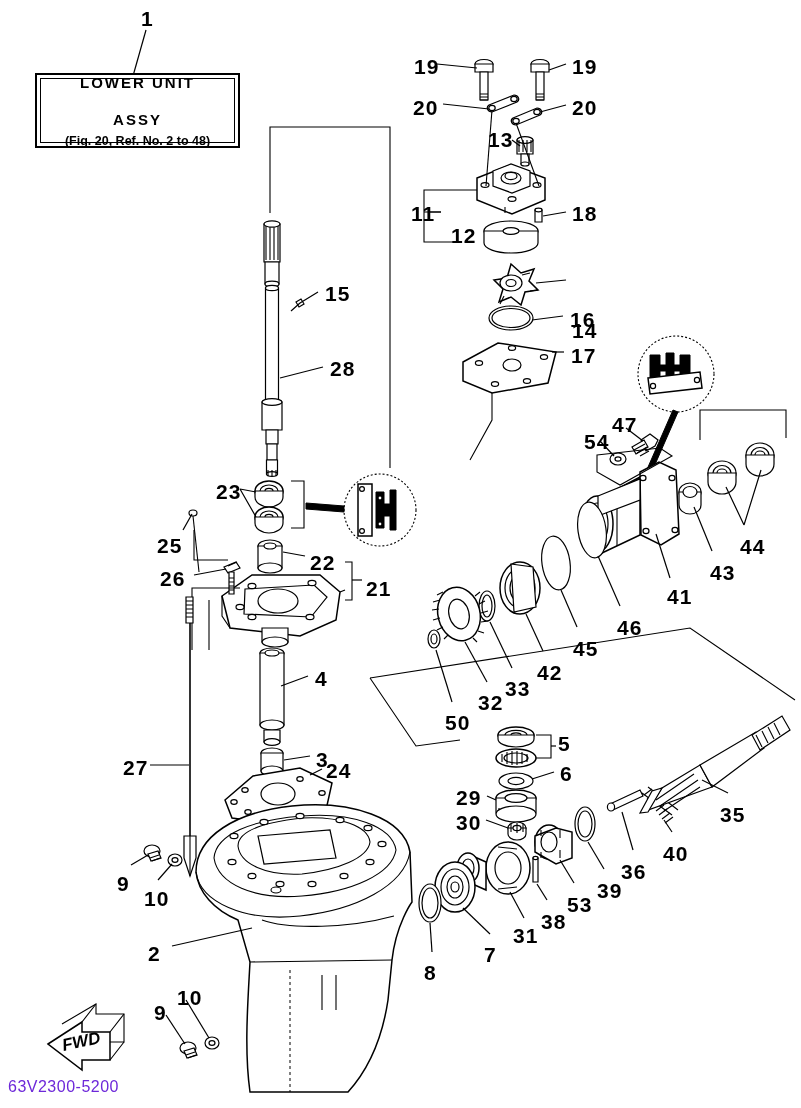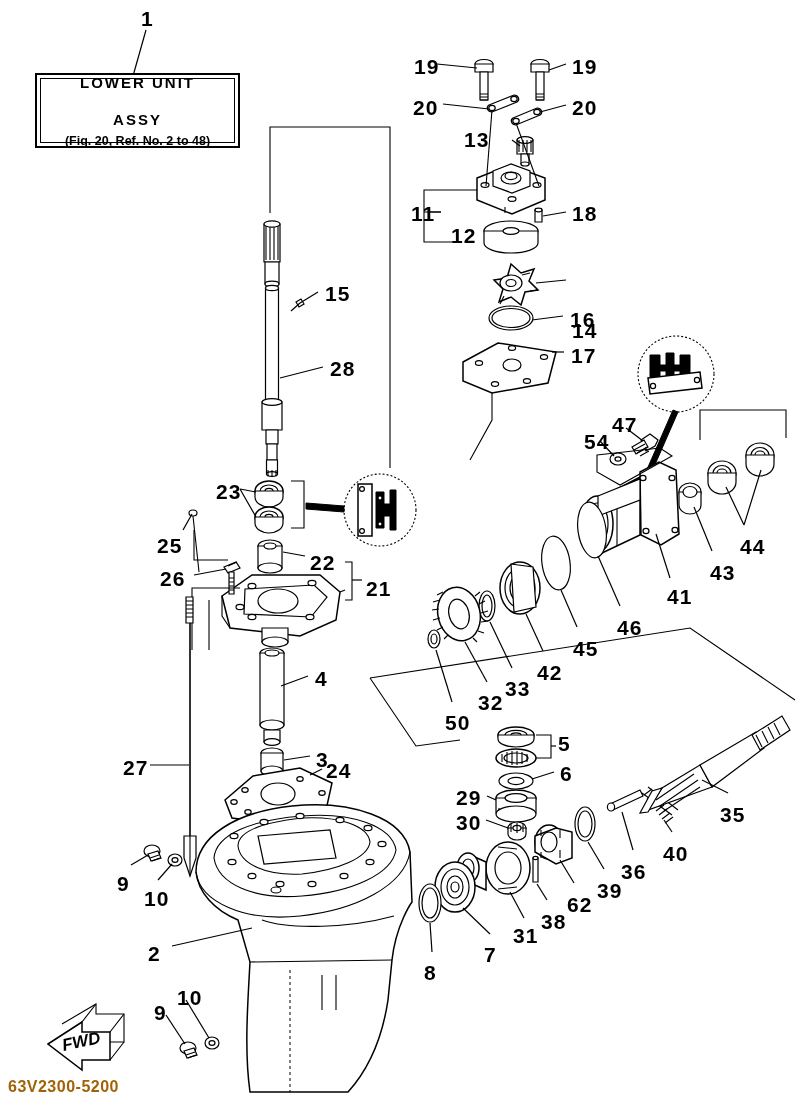--- a/index.html
+++ b/index.html
@@ -13,22 +13,22 @@
 
   #titlebox{position:absolute;left:35px;top:73px;width:205px;height:75px;
             border:2px solid #000;background:#fff;box-sizing:border-box;}
   #titlebox .inner{position:absolute;left:3px;top:3px;right:3px;bottom:3px;
             border:1px solid #000;box-sizing:border-box;
             display:flex;flex-direction:column;align-items:center;justify-content:center;}
   #titlebox .l1{font-size:15px;font-weight:700;letter-spacing:2px;}
   #titlebox .l2{font-size:15px;font-weight:700;letter-spacing:2px;margin-top:20px;}
   #titlebox .l3{font-size:12.5px;font-weight:700;margin-top:6px;}
 
-  #footer{position:absolute;left:8px;top:1078px;font-size:16px;font-weight:700;
-          font-family:"Liberation Sans",sans-serif;letter-spacing:.5px;color:#a16207;}
+  #footer{position:absolute;left:8px;top:1078px;font-size:16px;font-weight:400;
+          font-family:"Liberation Sans",sans-serif;letter-spacing:.5px;color:#6d28d9;}
   .fwdtxt{font-size:17px;font-weight:700;font-style:italic;font-family:"Liberation Sans",sans-serif;}
 </style>
 </head>
 <body>
 
 <div id="page">
 
   <svg id="svgroot" viewBox="0 0 801 1108">
     <defs>
       <style>
@@ -672,21 +672,21 @@
   <div class="fwdtxt" style="position:absolute;left:62px;top:1032px;transform:rotate(-12deg);">FWD</div>
 
   <div id="footer">63V2300-5200</div>
 
   <div id="callout-layer">
       <div class="ref m" style="left: 141px; top: 8px;">1</div>
       <div class="ref m" style="left: 414px; top: 56px;">19</div>
       <div class="ref m" style="left: 572px; top: 56px;">19</div>
       <div class="ref m" style="left: 413px; top: 97px;">20</div>
       <div class="ref m" style="left: 572px; top: 97px;">20</div>
-      <div class="ref m" style="left: 464px; top: 129px;">13</div>
+      <div class="ref m" style="left: 488px; top: 129px;">13</div>
       <div class="ref m" style="left: 411px; top: 203px;">11</div>
       <div class="ref m" style="left: 451px; top: 225px;">12</div>
       <div class="ref m" style="left: 572px; top: 203px;">18</div>
       <div class="ref m" style="left: 572px; top: 272px; margin-top: 48px;">14</div>
       <div class="ref m" style="left: 570px; top: 309px;">16</div>
       <div class="ref m" style="left: 571px; top: 345px;">17</div>
       <div class="ref m" style="left: 325px; top: 283px;">15</div>
       <div class="ref m" style="left: 330px; top: 358px;">28</div>
       <div class="ref m" style="left: 612px; top: 414px;">47</div>
       <div class="ref m" style="left: 584px; top: 431px;">54</div>
@@ -710,21 +710,21 @@
       <div class="ref m" style="left: 326px; top: 760px;">24</div>
       <div class="ref m" style="left: 117px; top: 873px;">9</div>
       <div class="ref m" style="left: 144px; top: 888px;">10</div>
       <div class="ref m" style="left: 148px; top: 943px;">2</div>
       <div class="ref m" style="left: 558px; top: 733px;">5</div>
       <div class="ref m" style="left: 560px; top: 763px;">6</div>
       <div class="ref m" style="left: 456px; top: 787px;">29</div>
       <div class="ref m" style="left: 456px; top: 812px;">30</div>
       <div class="ref m" style="left: 513px; top: 925px;">31</div>
       <div class="ref m" style="left: 541px; top: 911px; text-align: right;">38</div>
-      <div class="ref m" style="left: 567px; top: 894px;">62</div>
+      <div class="ref m" style="left: 567px; top: 894px;">53</div>
       <div class="ref m" style="left: 597px; top: 880px;">39</div>
       <div class="ref m" style="left: 621px; top: 861px;">36</div>
       <div class="ref m" style="left: 663px; top: 843px;">40</div>
       <div class="ref m" style="left: 720px; top: 804px;">35</div>
       <div class="ref m" style="left: 484px; top: 944px;">7</div>
       <div class="ref m" style="left: 424px; top: 962px;">8</div>
       <div class="ref m" style="left: 154px; top: 1002px;">9</div>
       <div class="ref m" style="left: 177px; top: 987px;">10</div>
     </div>
 

